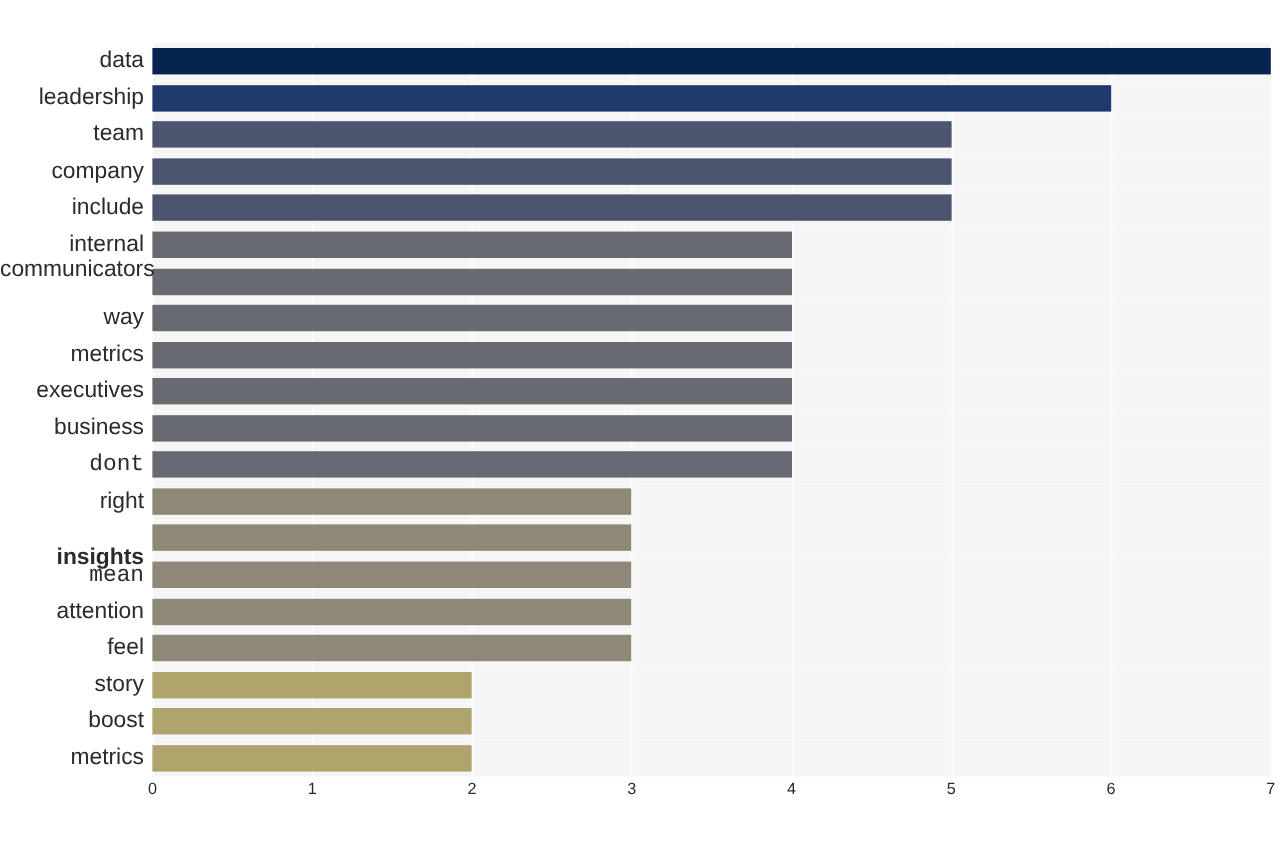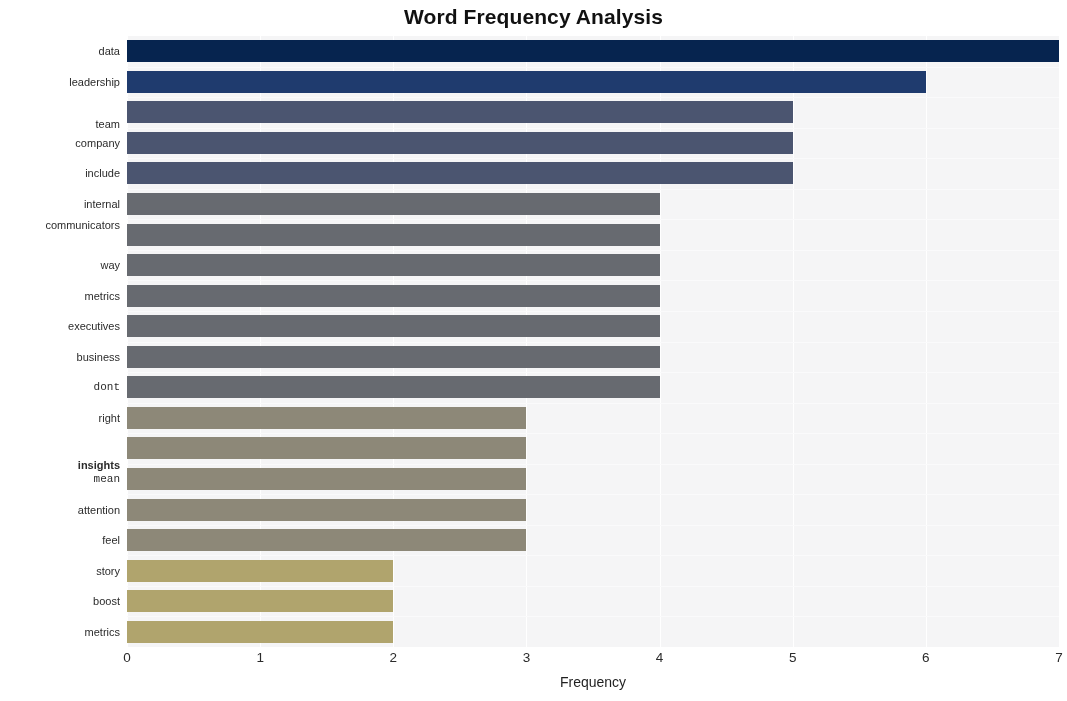--- a/index.html
+++ b/index.html
@@ -70,21 +70,21 @@
     top: 3px;
     height: 22px;
   }
 
   
   .ytick {
     position: absolute;
     right: 0;
     width: 120px;
     text-align: right;
-    font-size: 11px;
+    font-size: 19px;
     color: #2b2b2b;
     white-space: nowrap;
     line-height: 16px;
   }
   #ytick-layer {
     position: absolute;
     left: 0;
     top: 36px;
     width: 120px;
     height: 611px;
@@ -116,21 +116,20 @@
     text-align: center;
     font-size: 14px;
     color: #1f1f1f;
   }
 </style>
 </head>
 <body>
 
 <div id="figure">
 
-  <div id="chart-title">Word Frequency Analysis</div>
 
   <div id="plot-area">
     <div id="gridlines">
         <div class="gridline" style="left: 0px;"></div>
         <div class="gridline" style="left: 133.143px;"></div>
         <div class="gridline" style="left: 266.286px;"></div>
         <div class="gridline" style="left: 399.429px;"></div>
         <div class="gridline" style="left: 532.571px;"></div>
         <div class="gridline" style="left: 665.714px;"></div>
         <div class="gridline" style="left: 798.857px;"></div>
@@ -215,21 +214,21 @@
         </div>
         <div class="bar-row" style="top: 580.45px; height: 30.55px;">
           <div class="bar" title="message: 2" style="width: 266.286px; background: rgb(176, 164, 109); top: 4.275px;"></div>
         </div>
       </div>
   </div>
 
   <div id="ytick-layer">
       <div class="ytick" style="top: 7.275px;">data</div>
       <div class="ytick" style="top: 37.825px;">leadership</div>
-      <div class="ytick" style="top: 68.375px; margin-top: 12px;">team</div>
+      <div class="ytick" style="top: 68.375px;">team</div>
       <div class="ytick" style="top: 98.925px;">company</div>
       <div class="ytick" style="top: 129.475px;">include</div>
       <div class="ytick" style="top: 160.025px;">internal</div>
       <div class="ytick" style="top: 181px;">communicators</div>
       <div class="ytick" style="top: 221.125px;">way</div>
       <div class="ytick" style="top: 251.675px; padding-left: 12px;">metrics</div>
       <div class="ytick" style="top: 282.225px;">executives</div>
       <div class="ytick" style="top: 312.775px;">business</div>
       <div class="ytick" style="top: 343.325px; font-family: Liberation Mono, monospace;">dont</div>
       <div class="ytick" style="top: 374px; padding-left: 40px;">right</div>
@@ -245,15 +244,14 @@
       <div class="xtick" style="left: 0px;">0</div>
       <div class="xtick" style="left: 133.143px;">1</div>
       <div class="xtick" style="left: 266.286px;">2</div>
       <div class="xtick" style="left: 399.429px;">3</div>
       <div class="xtick" style="left: 532.571px;">4</div>
       <div class="xtick" style="left: 665.714px;">5</div>
       <div class="xtick" style="left: 798.857px;">6</div>
       <div class="xtick" style="left: 932px;">7</div>
     </div>
 
-  <div id="xlabel">Frequency</div>
 
 </div>
 
 </body></html>

